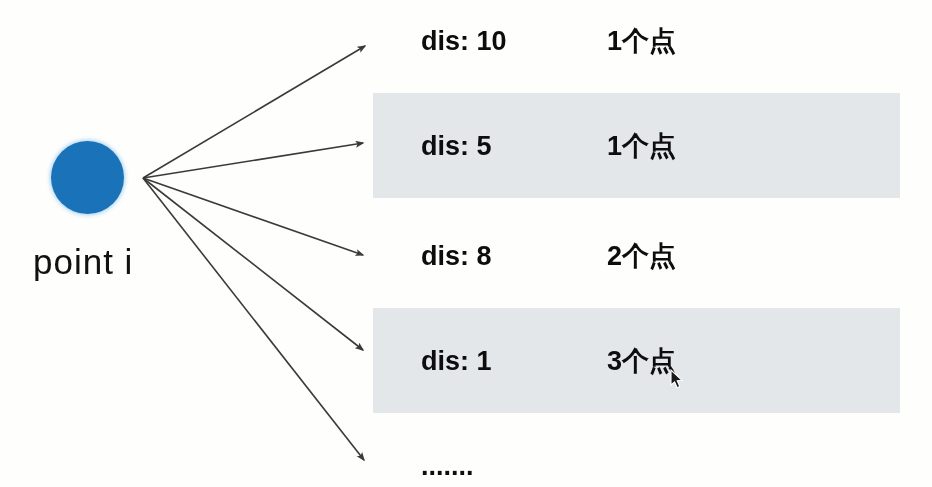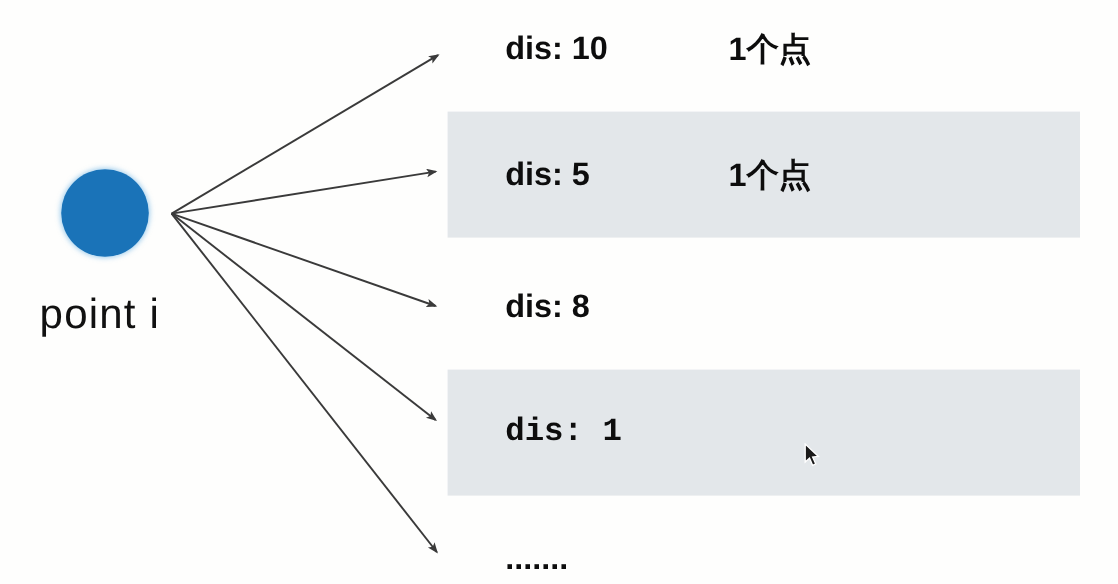--- a/index.html
+++ b/index.html
@@ -56,21 +56,21 @@
     font-weight: 700;
     color: #0d0d0d;
     white-space: nowrap;
   }
   .cell--dis   { left: 48px;  }
   .cell--count { left: 234px; }
   .cell--calc  { left: 395px; }
   .row--top    { top: -12px; }
   .row--second { top: 93px;  }
   .row--third  { top: 203px; }
-  .row--fourth { top: 308px; font-family: Liberation Mono, monospace; }
+  .row--fourth { top: 308px; }
   .row--last   { top: 413px; }
   .cursor-svg {
     position: absolute;
     left: 670px;
     top: 369px;
   }
 </style>
 </head>
 <body>
 
@@ -101,24 +101,26 @@
   </div>
 
   <div class="row row--alt row--second">
     <span class="cell cell--dis">dis: 5</span>
     <span class="cell cell--count">1个点</span>
     <span class="cell cell--calc"></span>
   </div>
 
   <div class="row row--third">
     <span class="cell cell--dis">dis: 8</span>
+    <span class="cell cell--count">2个点</span>
   </div>
 
   <div class="row row--alt row--fourth">
     <span class="cell cell--dis">dis: 1</span>
+    <span class="cell cell--count">3个点</span>
   </div>
 
   <div class="row row--last">
     <span class="cell cell--dis">.......</span>
   </div>
 
   <svg class="cursor-svg" width="14" height="21" viewBox="0 0 14 21" aria-hidden="true">
     <path d="M1,1 L1,16 L4.6,12.8 L7.2,18.8 L9.8,17.6 L7.2,11.8 L12,11.4 Z" fill="#1a1a1a" stroke="#ffffff" stroke-width="1.1"></path>
   </svg>
 

